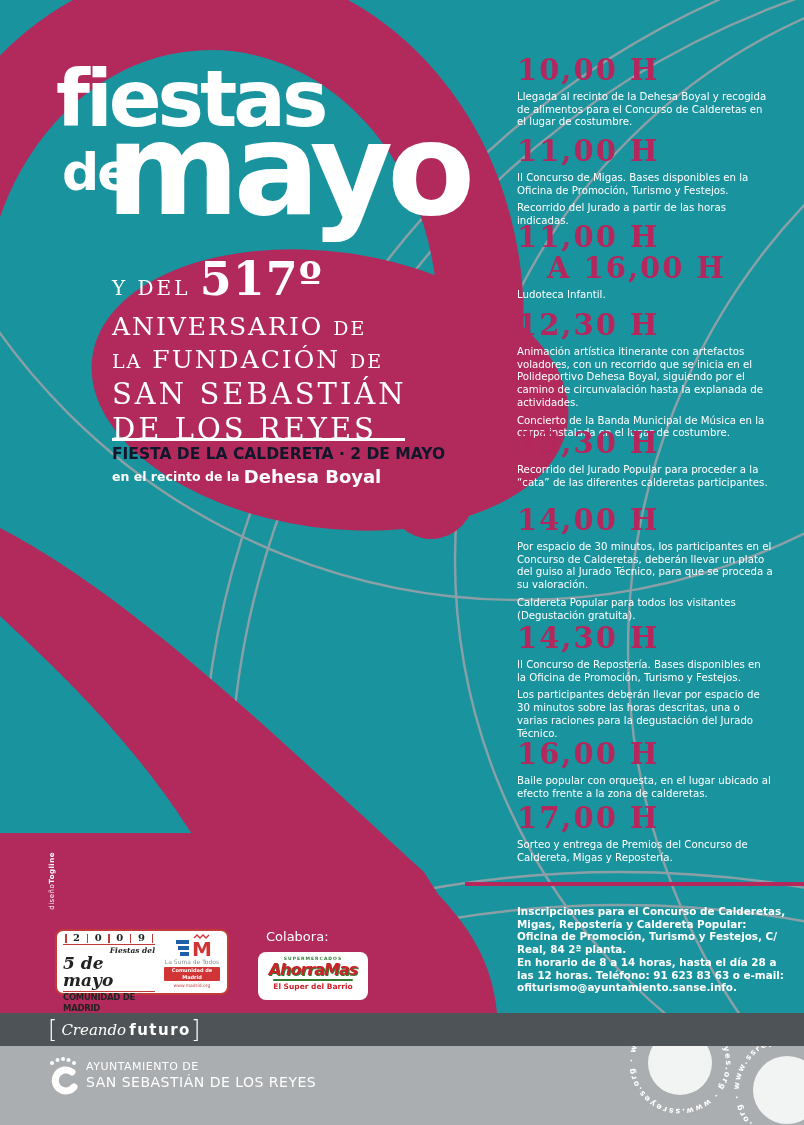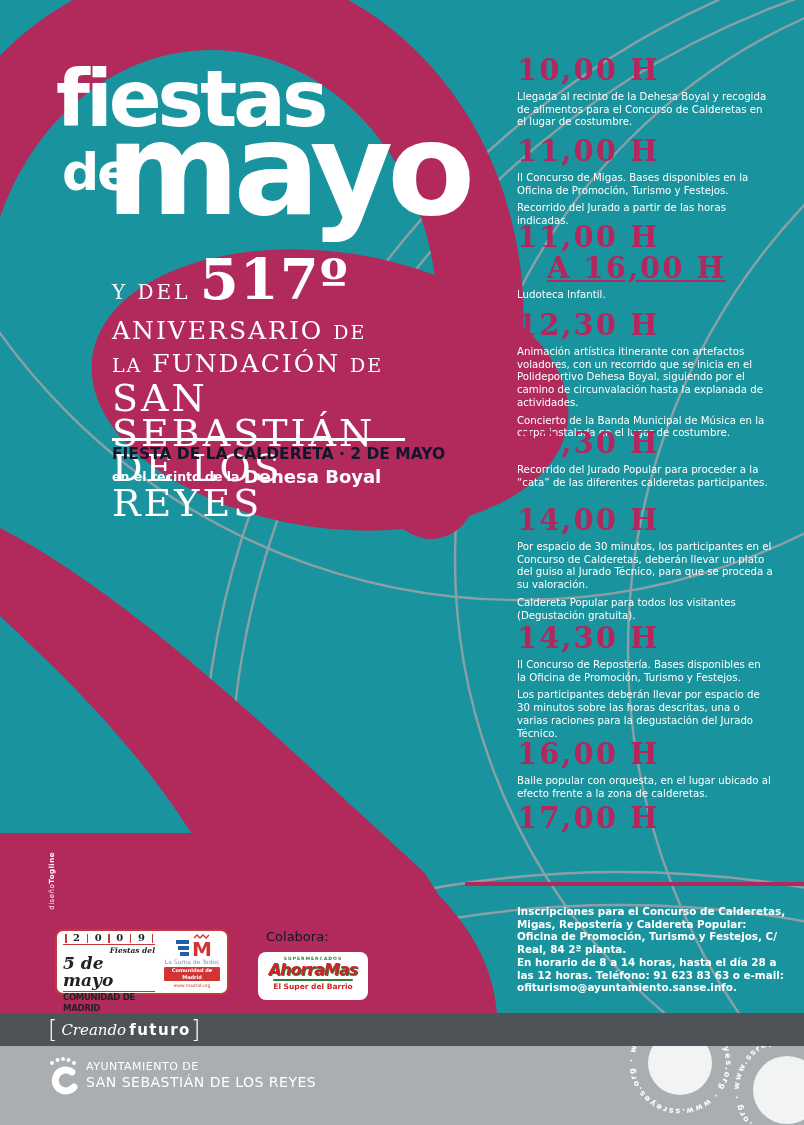--- a/index.html
+++ b/index.html
@@ -9,34 +9,34 @@
   
   .t-fiestas{position:absolute;left:56px;top:60px;z-index:2;color:#ffffff;
     font:bold 78px/1 "DejaVu Sans",sans-serif;letter-spacing:-4px;}
   .t-de{position:absolute;left:62px;top:146px;z-index:2;color:#fff;
     font:bold 52px/1 "DejaVu Sans",sans-serif;letter-spacing:-2px;}
   .t-mayo{position:absolute;left:106px;top:106px;z-index:2;color:#fff;
     font:bold 128px/1 "DejaVu Sans",sans-serif;letter-spacing:-6px;}
   .subtitle{position:absolute;left:112px;top:256px;width:310px;z-index:2;color:#fff;
     font-family:"DejaVu Serif",serif;}
   .subtitle .l1{font-size:20px;letter-spacing:3px;line-height:46px;}
-  .subtitle .l1 .big{font-size:56px;font-weight:bold;letter-spacing:1px;text-align:right;}
+  .subtitle .l1 .big{font-size:46px;font-weight:bold;letter-spacing:1px;text-align:right;}
   .subtitle .l2,.subtitle .l3{font-size:25px;letter-spacing:2px;line-height:31px;}
   .subtitle .sm{font-size:19px;}
-  .subtitle .l4,.subtitle .l5{font-size:38px;letter-spacing:3px;line-height:35px;}
+  .subtitle .l4,.subtitle .l5{font-size:29px;letter-spacing:3px;line-height:35px;}
   .rule{position:absolute;left:112px;top:438px;width:293px;height:3px;background:#fff;z-index:2;}
   .ev1{position:absolute;left:112px;top:447px;z-index:2;color:#0f172a;
     font:bold 15.5px/1 "DejaVu Sans",sans-serif;letter-spacing:0;}
   .ev2{position:absolute;left:112px;top:468px;z-index:2;color:#fff;
     font:bold 12.5px/1 "DejaVu Sans",sans-serif;}
   .ev2 .bb{font-size:18px;vertical-align:-2px;}
   
   .sec{position:absolute;left:517px;width:262px;z-index:2;}
   .time{font:bold 29px/31px "DejaVu Serif",serif;color:#b5265c;letter-spacing:2px;}
-  .time.indent{padding-left:30px;text-decoration:underline;}
+  .time.indent{padding-left:30px;}
   .p{margin-top:5px;font:10.2px/12.7px "DejaVu Sans",sans-serif;color:#fff;width:256px;}
   .divider{position:absolute;left:465px;top:882px;width:339px;height:4px;background:#b5265c;z-index:2;}
   .inscr{position:absolute;left:517px;top:905px;z-index:2;color:#fff;
     font:bold 10.4px/12.7px "DejaVu Sans",sans-serif;white-space:nowrap;}
   
   .credit{position:absolute;left:48px;top:852px;z-index:2;color:#fff;font-size:7px;
     writing-mode:vertical-rl;transform:rotate(180deg);letter-spacing:.5px;}
   .credit .cb{font-weight:bold;}
   .box2009{position:absolute;left:55px;top:929px;width:174px;height:66px;z-index:2;
     background:#fff;border:2px solid #c23a3a;border-radius:8px;display:flex;box-sizing:border-box;}
@@ -48,21 +48,21 @@
   .fdel{text-align:right;font:italic bold 7.5px/8px "DejaVu Serif",serif;color:#222;margin-top:2px;}
   .dmayo{font:italic bold 17px/17px "DejaVu Serif",serif;color:#222;letter-spacing:0;}
   .commad{border-top:1.5px solid #c23a3a;border-bottom:1.5px solid #c23a3a;margin-top:2px;
     font:bold 8.5px/11px "DejaVu Sans",sans-serif;color:#222;letter-spacing:-0.3px;}
   .cam{width:66px;padding:3px 2px;box-sizing:border-box;text-align:center;}
   .camglyph{display:flex;justify-content:center;align-items:flex-end;height:24px;}
   .lasuma{font:6px/7px "DejaVu Sans",sans-serif;color:#8a9094;}
   .camchip{margin:2px auto 0;background:#d03434;color:#fff;font:bold 5px/7px "DejaVu Sans",sans-serif;
     width:56px;border-radius:1px;}
   .camweb{font:4.5px/6px "DejaVu Sans",sans-serif;color:#c23a3a;margin-top:2px;}
-  .colabora{position:absolute;left:266px;top:930px;z-index:2;color:#0f172a;
+  .colabora{position:absolute;left:266px;top:930px;z-index:2;color:#ffffff;
     font:13px/14px "DejaVu Sans",sans-serif;}
   .boxahorra{position:absolute;left:258px;top:952px;width:110px;height:48px;z-index:2;
     background:#fff;border-radius:8px;text-align:center;padding-top:4px;box-sizing:border-box;}
   .ah-top{font:bold 4.5px/5px "DejaVu Sans",sans-serif;color:#2e7d32;letter-spacing:1px;}
   .ah-name{font:bold italic 16px/17px "DejaVu Sans",sans-serif;color:#cc2229;
     text-shadow:1px 1px 0 #2e7d32;letter-spacing:-1px;}
   .ah-swoosh{width:80px;height:2px;background:#2e7d32;margin:1px auto 2px;border-radius:2px;}
   .ah-tag{font:bold 7.5px/8px "DejaVu Sans",sans-serif;color:#cc2229;}
   
   .darkbar{position:absolute;left:0;top:1013px;width:804px;height:44px;background:#4d5356;z-index:3;}
@@ -151,20 +151,21 @@
     <div class="time">14,30 H</div>
     <div class="p">II Concurso de Repostería. Bases disponibles en la Oficina de Promoción, Turismo y Festejos.</div>
     <div class="p">Los participantes deberán llevar por espacio de 30 minutos sobre las horas descritas, una o varias raciones para la degustación del Jurado Técnico.</div>
   </div>
   <div class="sec" style="top:739px">
     <div class="time">16,00 H</div>
     <div class="p">Baile popular con orquesta, en el lugar ubicado al efecto frente a la zona de calderetas.</div>
   </div>
   <div class="sec" style="top:803px">
     <div class="time">17,00 H</div>
+    <div class="p">Sorteo y entrega de Premios del Concurso de Caldereta, Migas y Repostería.</div>
   </div>
 
   <div class="divider"></div>
 
   <div class="inscr">
     <div>Inscripciones para el Concurso de Calderetas,</div>
     <div>Migas, Repostería y Caldereta Popular:</div>
     <div>Oficina de Promoción, Turismo y Festejos, C/</div>
     <div>Real, 84 2ª planta.</div>
     <div>En horario de 8 a 14 horas, hasta el día 28 a</div>

